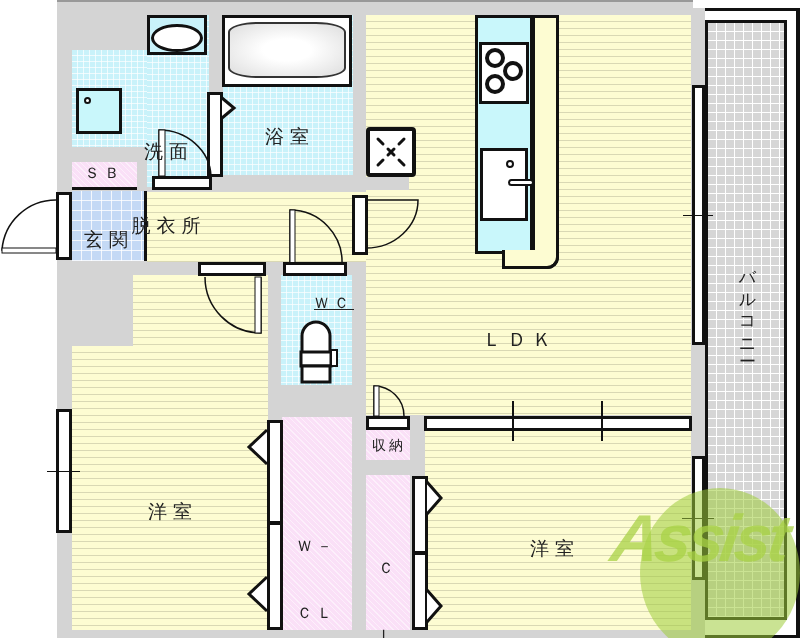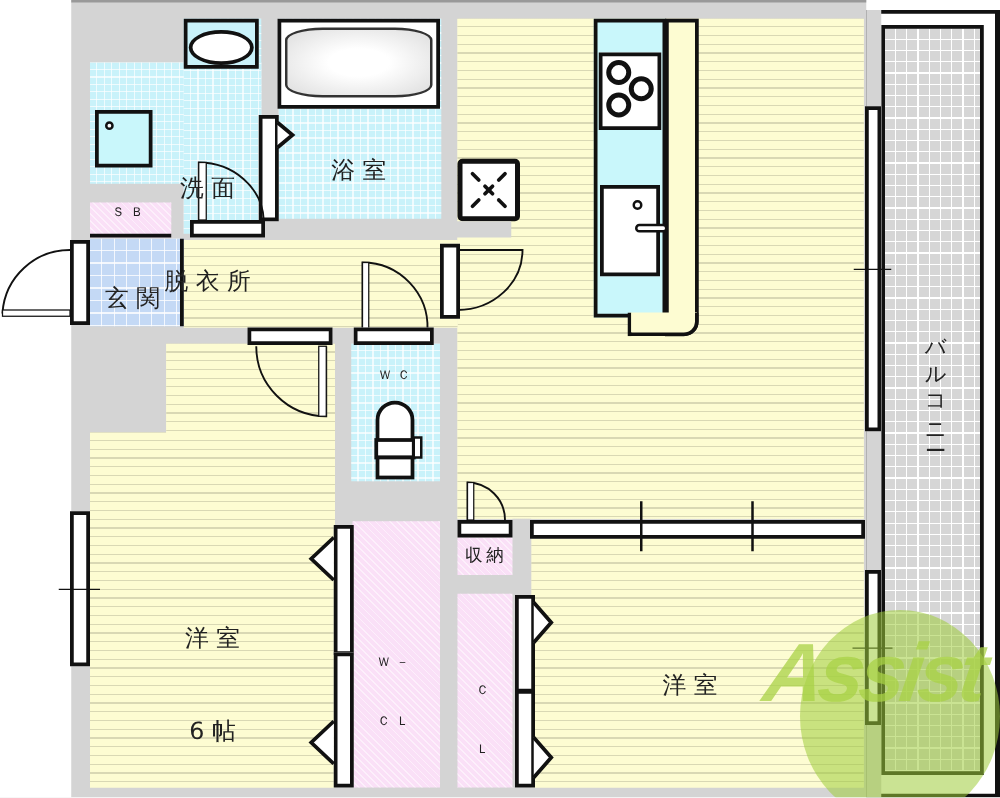--- a/index.html
+++ b/index.html
@@ -5,21 +5,21 @@
   html,body{margin:0;padding:0;background:#fff;}
   #plan{position:relative;width:800px;height:638px;overflow:hidden;background:#fff;font-family:"DejaVu Sans","Liberation Sans",sans-serif;color:#222;}
   .abs{position:absolute;box-sizing:border-box;}
   .wall{background:#d4d4d4;}
   .floor-yellow{background-color:#fdfcd2;background-image:repeating-linear-gradient(to bottom,#fdfcd2 0px,#fdfcd2 6px,#d9d8b4 6px,#d9d8b4 7px);}
   .floor-blue{background-color:#c9f2fa;background-image:repeating-linear-gradient(to right,transparent 0 5px,rgba(255,255,255,.7) 5px 6px),repeating-linear-gradient(to bottom,transparent 0 5px,rgba(255,255,255,.7) 5px 6px);}
   .floor-entry{background-color:#c4d9f5;background-image:repeating-linear-gradient(to right,transparent 0 9px,rgba(255,255,255,.8) 9px 10px),repeating-linear-gradient(to bottom,transparent 0 9px,rgba(255,255,255,.8) 9px 10px);}
   .floor-pink{background-color:#fae0f7;background-image:repeating-linear-gradient(45deg,transparent 0 3px,rgba(255,255,255,.5) 3px 4px);}
   .floor-balcony{background-color:#d6d6d6;background-image:repeating-linear-gradient(to right,transparent 0 8px,#fff 8px 9px),repeating-linear-gradient(to bottom,transparent 0 8px,#fff 8px 9px);}
   .label{position:absolute;text-align:center;font-size:19px;letter-spacing:6px;line-height:1.3;color:#222;white-space:pre;}
-  .label.small{font-size:10px;letter-spacing:5px;}
+  .label.small{font-size:15px;letter-spacing:5px;}
   .window{position:absolute;background:#fff;border:3px solid #111;box-sizing:border-box;}
   .door-frame{position:absolute;background:#fff;border:3px solid #111;box-sizing:border-box;}
   .thin{position:absolute;background:#111;}
   svg{position:absolute;overflow:visible;}
 </style>
 </head>
 <body>
 
 <div id="plan">
 
@@ -179,25 +179,25 @@
     </svg>
 
   <div class="label" style="left:124px;top:90px;width:90px;">
     <div>洗面</div>
     <div>脱衣所</div>
   </div>
   <div class="label" style="left:255px;top:124px;width:70px;">浴室</div>
   <div class="label small" style="left:72px;top:164px;width:65px;">ＳＢ</div>
   <div class="label" style="left:74px;top:227px;width:70px;">玄関</div>
   <div class="label" style="left:440px;top:278px;width:160px;">
-  </div>
-  <div class="label small" style="left:285px;top:294px;width:66px;">ＷＣ</div>
+    <div>ＬＤＫ</div>
+  </div>
+  <div class="label small" style="left:301px;top:294px;width:66px;text-decoration:underline;">ＷＣ</div>
   <div class="label" style="left:118px;top:450px;width:110px;">
     <div>洋室</div>
-    <div>6帖</div>
   </div>
   <div class="label" style="left:500px;top:487px;width:110px;">
     <div>洋室</div>
   </div>
   <div class="label small" style="left:283px;top:498px;width:68px;">
     <div>Ｗ－</div>
     <div style="margin-top:8px;">ＣＬ</div>
   </div>
   <div class="label small" style="left:366px;top:520px;width:45px;">
     <div>Ｃ</div>

